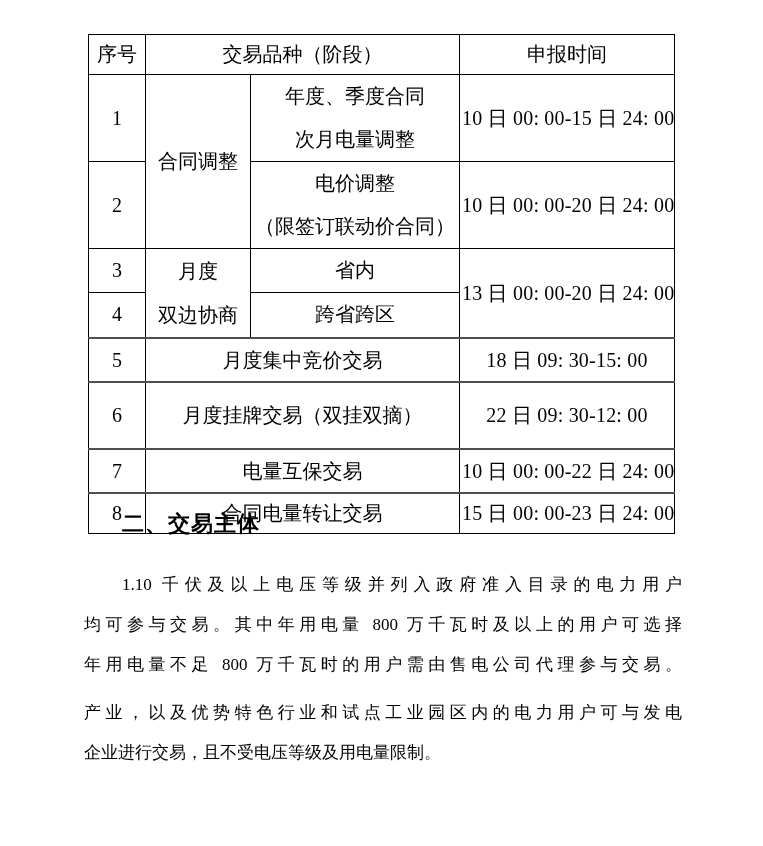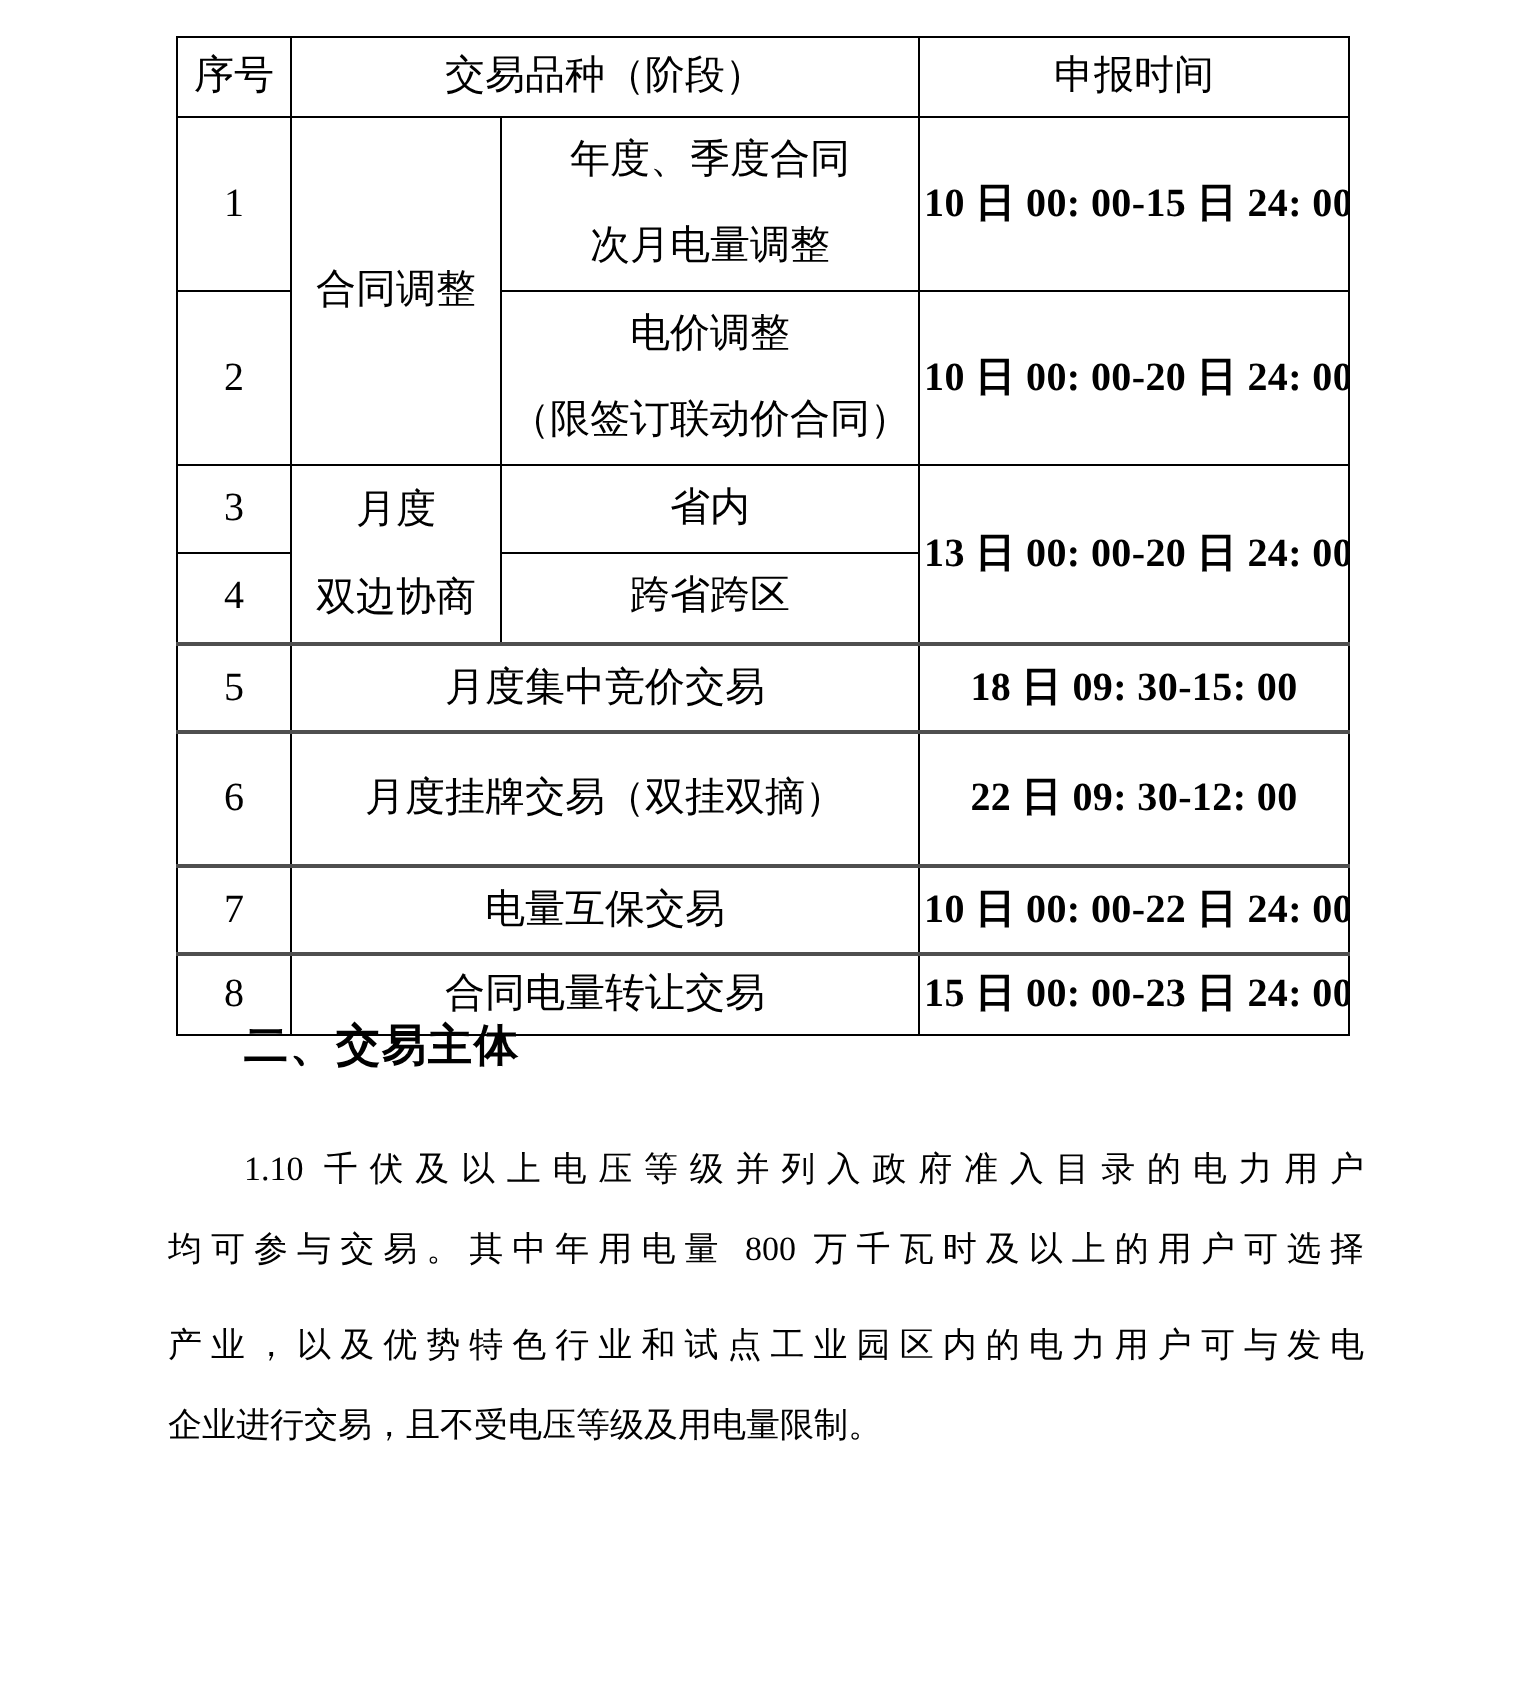--- a/index.html
+++ b/index.html
@@ -2,28 +2,28 @@
 <html><head>
 <meta charset="utf-8">
 <style>
   html,body{margin:0;padding:0;}
   body{
     width:763px;height:846px;background:#ffffff;position:relative;
     font-family:"Liberation Serif","DejaVu Serif",serif;color:#000;
     overflow:hidden;
   }
   
-  .tbl-wrap{position:absolute;left:88px;top:18px;}
+  .tbl-wrap{position:absolute;left:88px;top:34px;}
   table.sched{border-collapse:collapse;table-layout:fixed;width:586px;}
   table.sched td{
     border:1px solid #000;text-align:center;vertical-align:middle;
     font-size:20px;line-height:1.15;padding:0 2px;overflow:hidden;
   }
   td.no{font-size:19px;}
-  td.time{font-size:19px;white-space:nowrap;padding:0 1px;letter-spacing:0.2px;font-weight:bold;}
+  td.time{font-size:19px;white-space:nowrap;padding:0 1px;letter-spacing:0.2px;}
   .two-line div{line-height:43px;white-space:nowrap;}
   .grp div{line-height:44px;white-space:nowrap;}
   tr.tk td{border-top:2px solid #4f4f4f;}
   
   .sec-heading{
     position:absolute;left:84px;top:506px;width:598px;height:36px;line-height:36px;
     padding-left:38px;box-sizing:border-box;
     font-family:"DejaVu Sans","Liberation Sans",sans-serif;font-weight:bold;font-size:22px;
     letter-spacing:1px;
   }
@@ -108,18 +108,19 @@
   </tbody>
     </table>
 </div>
 
 <div class="sec-heading">二、交易主体</div>
 
 <div class="bodytext">
   <div class="para">
     <div class="jline indent">1.10 千伏及以上电压等级并列入政府准入目录的电力用户</div>
     <div class="jline">均可参与交易。其中年用电量 800 万千瓦时及以上的用户可选择</div>
+    <div class="jline">年用电量不足 800 万千瓦时的用户需由售电公司代理参与交易。</div>
   </div>
   <div class="para">
     <div class="jline">产业，以及优势特色行业和试点工业园区内的电力用户可与发电</div>
     <div class="jline last">企业进行交易，且不受电压等级及用电量限制。</div>
   </div>
 </div>
 
 </body></html>

